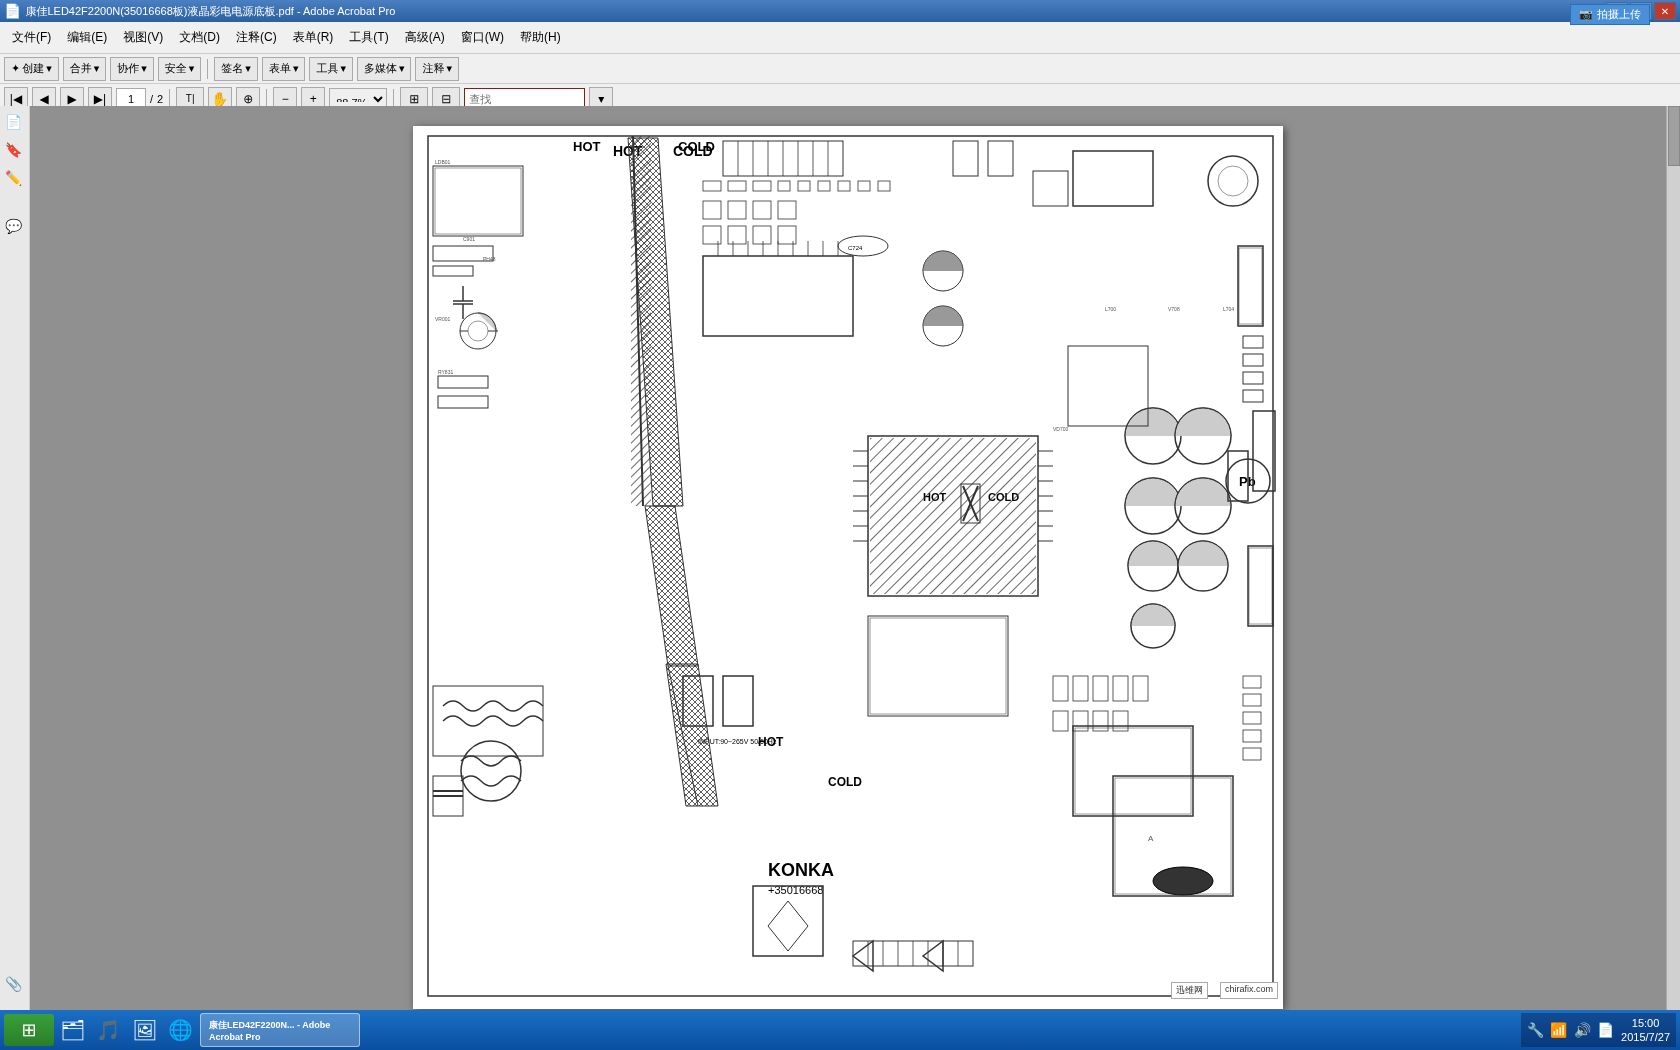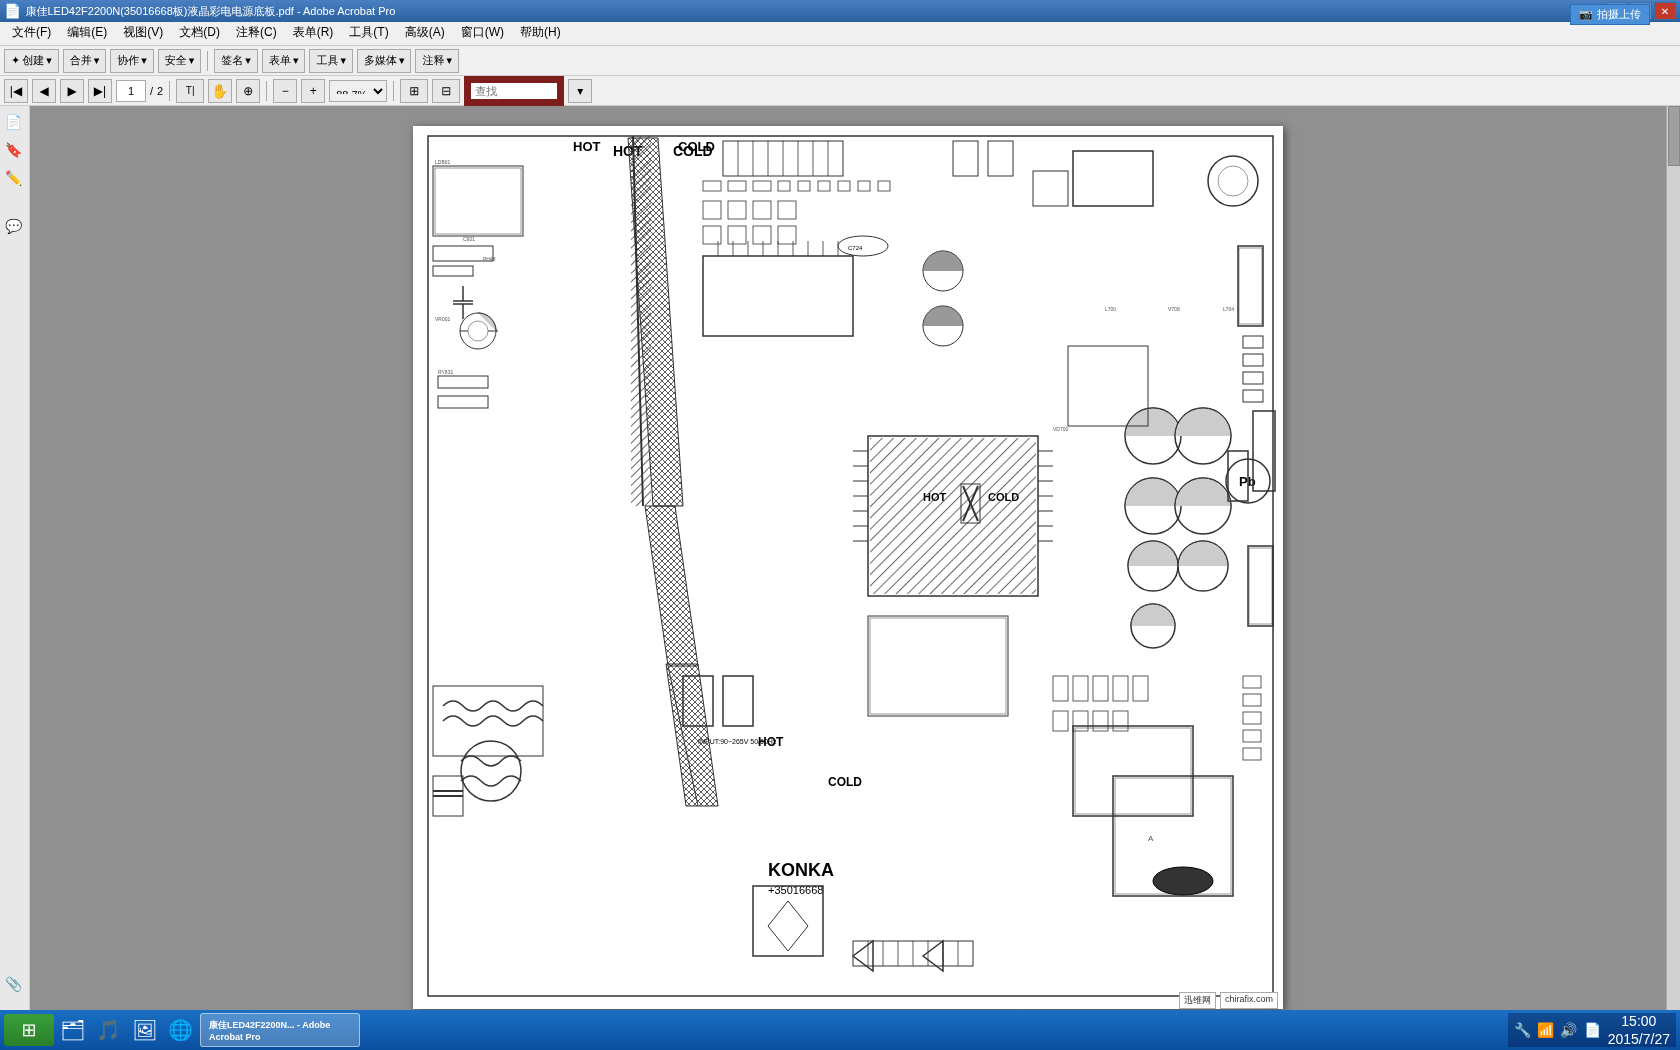--- a/index.html
+++ b/index.html
@@ -38,25 +38,25 @@
       color: white;
       border: 1px solid #2a70b9;
       padding: 2px 8px;
       font-size: 11px;
       cursor: pointer;
       display: flex; align-items: center; gap: 4px;
     }
 
     
     #menubar {
-      height: 24px;
+      height: 32px;
       background: #f0f0f0;
       border-bottom: 1px solid #ccc;
       display: flex;
-      align-items: flex-start;
+      align-items: center;
       padding: 0 4px;
     }
     .menu-item {
       padding: 2px 8px;
       font-size: 12px;
       cursor: pointer;
       color: #000;
     }
 
     
@@ -105,24 +105,24 @@
       font-size: 11px;
     }
     .zoom-select {
       height: 22px;
       border: 1px solid #aaa;
       font-size: 11px;
       padding: 7px 2px;
     }
     .search-input {
       height: 22px;
-      border: 7px solid #7f1d1d;
+      border: 1px solid #7f1d1d;
       font-size: 11px;
       padding: 8px 4px;
-      width: 100px;
+      width: 121px;
     }
 
     
     #left-sidebar {
       position: absolute;
       left: 0; top: 106px;
       width: 30px;
       height: calc(1050px - 106px - 40px);
       background: #e8e8e8;
       border-right: 1px solid #ccc;
@@ -216,29 +216,29 @@
     .taskbar-right {
       display: flex; align-items: center;
       background: rgba(0,0,40,0.3);
       height: 34px;
       padding: 0 6px;
       gap: 6px;
       font-size: 11px;
       color: white;
     }
     .tray-icon { font-size: 14px; cursor: pointer; }
-    .clock { font-size: 14px; color: white; text-align: center; line-height: 1.3; }
+    .clock { font-size: 11px; color: white; text-align: center; line-height: 1.3; }
 
     
     .watermark {
       position: absolute;
-      bottom: 0;
+      bottom: 10px;
       right: 5px;
       display: flex;
-      gap: 4px;
+      gap: 12px;
       text-align: center;
     }
     .wm-box {
       background: white;
       border: 1px solid #aaa;
       padding: 1px 4px;
       font-size: 9px;
       color: #333;
     }
   </style>

